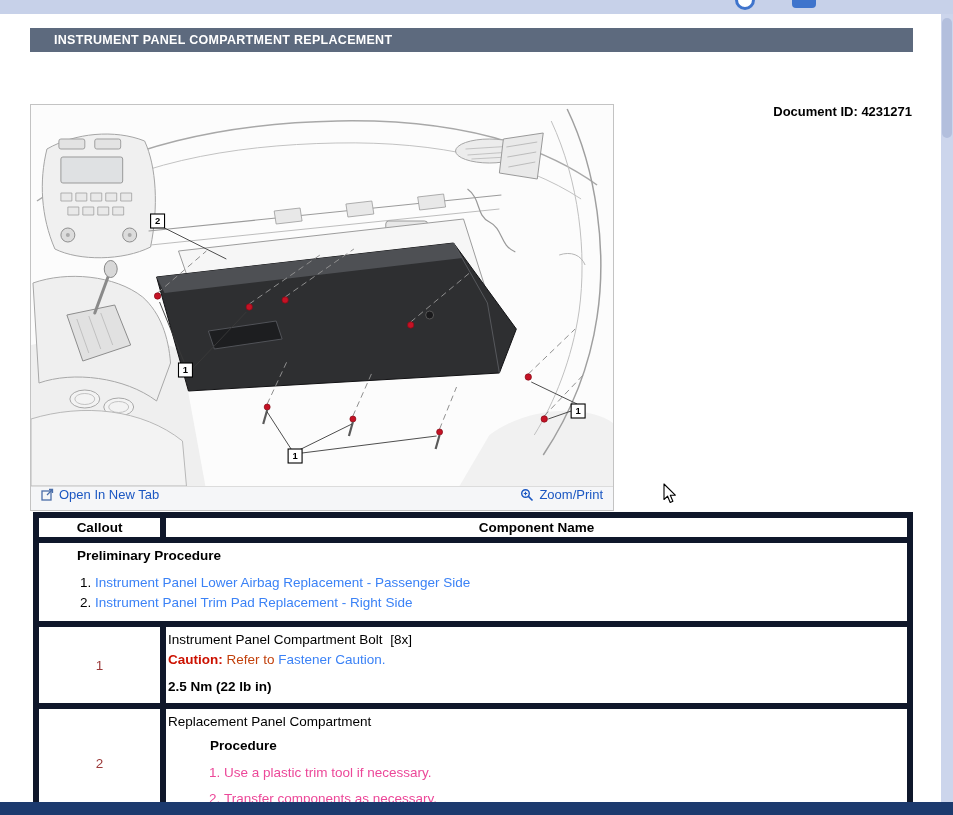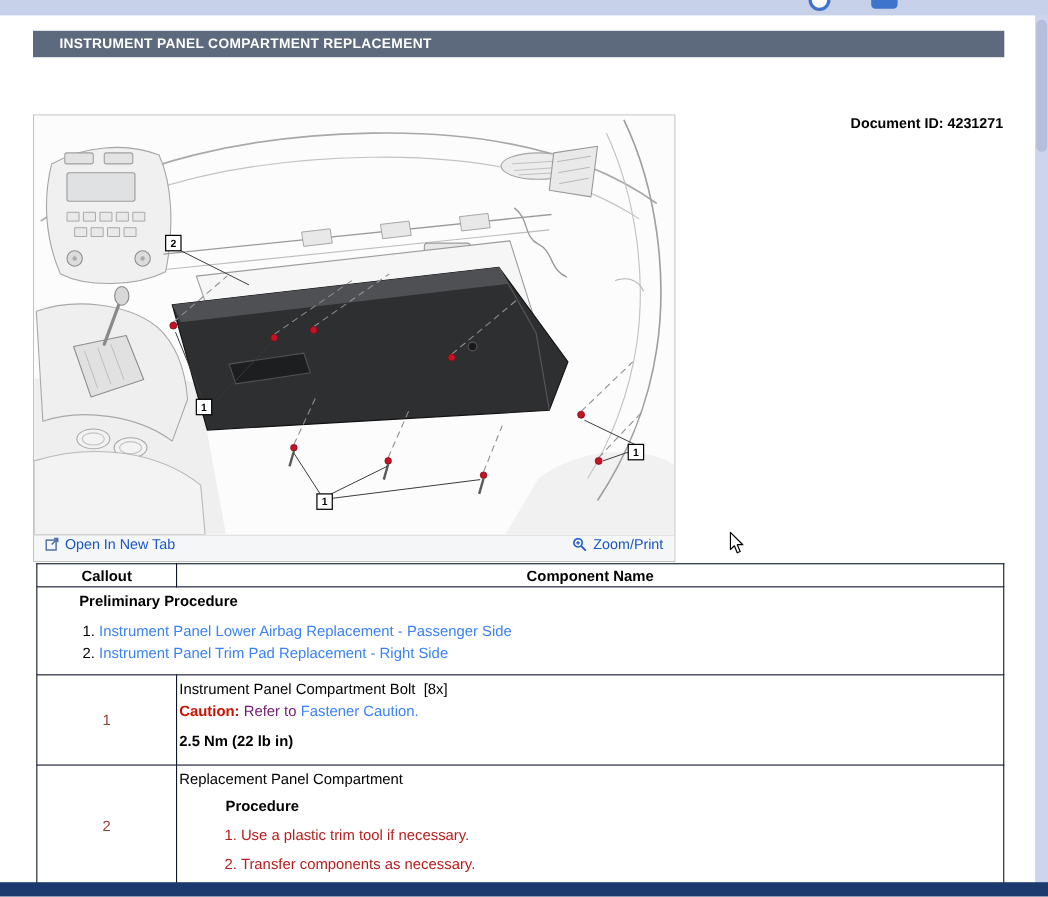--- a/index.html
+++ b/index.html
@@ -59,42 +59,42 @@
     color: #1b57c2; font-size: 13px; text-decoration: none;
     display: inline-flex; align-items: center; gap: 5px; cursor: pointer;
   }
   .link svg { display: block; }
   
   .callout-table {
     position: absolute; left: 33px; top: 512px; width: 880px;
     border-collapse: collapse; table-layout: fixed;
     font-size: 13.5px; color: #000; background: #fff;
   }
-  .callout-table th, .callout-table td { border: 1px solid #0f172a; margin-top: 24px; }
+  .callout-table th, .callout-table td { border: 6px solid #0f172a; margin-top: 24px; }
   .callout-table th {
     height: 21px; font-weight: bold; text-align: center; padding: 2px 0;
     font-size: 13.5px;
   }
   .col-callout { width: 127px; }
   .callout-cell {
     text-align: center; vertical-align: middle !important;
     color: #9c3a3a; font-size: 13.5px;
   }
   .comp-cell { vertical-align: top; padding: 3px 4px 3px 2px; line-height: 1.45; }
   .prelim-cell { vertical-align: top; padding: 5px 4px 6px 0; }
   .prelim-title { font-weight: bold; padding-left: 38px; }
   .prelim-list { margin: 12px 0 0 0; padding-left: 56px; }
   .prelim-list li { margin-bottom: 5px; color: #000; }
   .table-link { color: #3b82f6; text-decoration: none; cursor: pointer; }
   .caution-label { color: #cc1100; font-weight: bold; }
-  .caution-text { color: #701a75; }
+  .caution-text { color: #c2410c; }
   .torque-line { font-weight: bold; margin-top: 8px; }
   .procedure-title { font-weight: bold; padding-left: 42px; margin-top: 4px; }
   .step-list { margin: 8px 0 0 0; padding-left: 56px; }
-  .step-list li { margin-bottom: 6px; color: #b91c1c; }
+  .step-list li { margin-bottom: 6px; color: #ec4899; }
   
   .cursor { position: absolute; left: 663px; top: 483px; z-index: 9; }
 </style>
 </head>
 <body>
 
 <div class="top-bar"></div>
 <div class="tb-icon tb-icon-1"></div>
 <div class="tb-icon tb-icon-2"></div>
 

